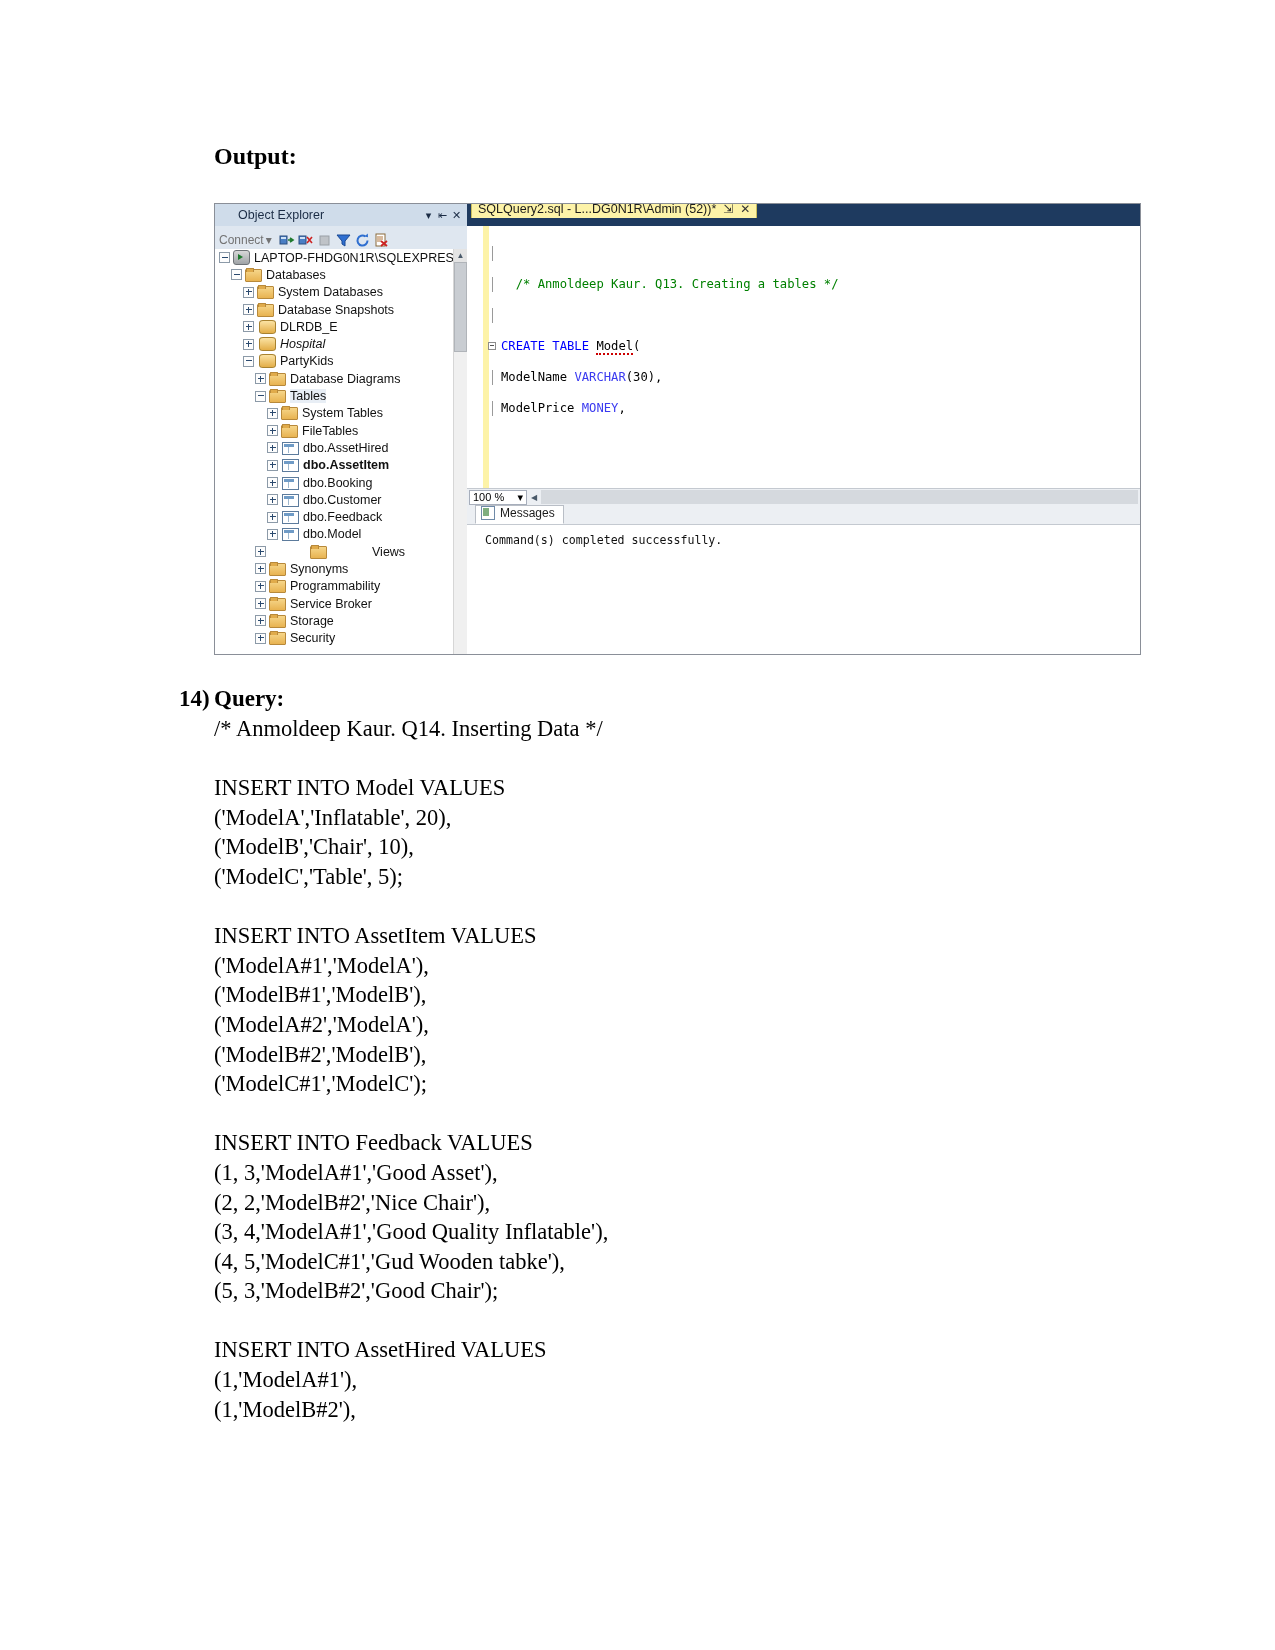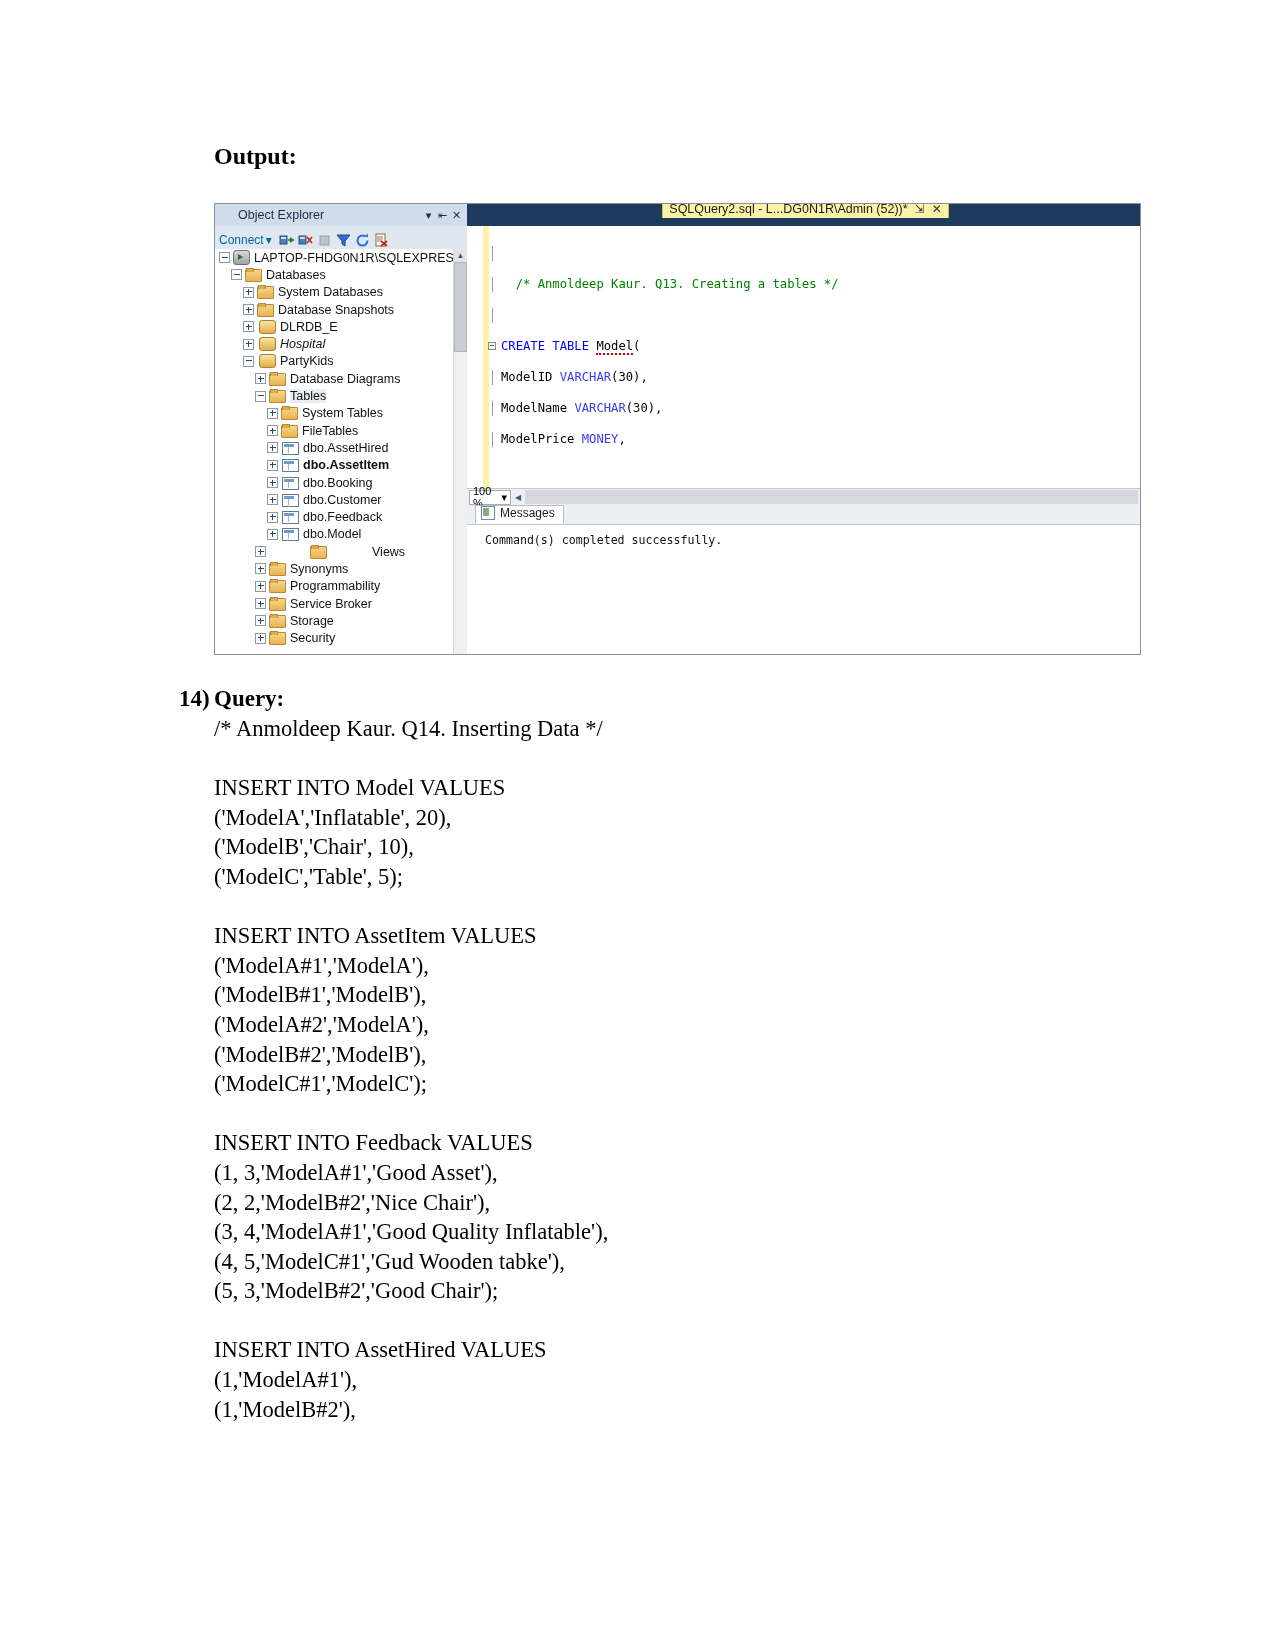--- a/index.html
+++ b/index.html
@@ -109,21 +109,21 @@
   }
   .oe-toolbar {
     height: 29px;
     background: #dfe7f0;
     display: flex;
     align-items: center;
     padding: 0 4px;
     box-sizing: border-box;
     border-bottom: 1px solid #b8c4d2;
     font-size: 12px;
-    color: #0369a1;
+    color: #737373;
   }
   .connect-btn {
     display: flex;
     align-items: center;
     gap: 2px;
     padding-right: 5px;
   }
   .tb-ico {
     width: 17px;
     height: 17px;
@@ -273,21 +273,20 @@
     left: 252px; top: 0;
     right: 0; bottom: 0;
   }
   .doc-tabstrip {
     height: 14px;
     background: #1e3a5f;
     display: flex;
     align-items: flex-end;
     padding-left: 4px;
     box-sizing: border-box;
-    justify-content: center;
   }
   .doc-tab {
     background: #fdf3a8;
     border: 1px solid #c9bd5e;
     border-bottom: none;
     height: 20px;
     display: flex;
     align-items: center;
     padding: 0 6px;
     font-size: 12.5px;
@@ -359,21 +358,21 @@
     top: 284px;
     right: 0;
     height: 17px;
     background: #eceff3;
     display: flex;
     align-items: center;
     border-top: 1px solid #c4c9d0;
     box-sizing: border-box;
   }
   .zoom-sel {
-    width: 42px;
+    width: 58px;
     height: 15px;
     background: #ffffff;
     border: 1px solid #a7aebb;
     font-size: 11px;
     font-family: "Liberation Sans", sans-serif;
     display: flex;
     align-items: center;
     justify-content: space-between;
     padding: 0 3px;
     box-sizing: border-box;
@@ -650,21 +649,20 @@
         </div>
       </div>
 
       <div class="code-area">
         <div class="gutter-ind"></div>
         <div class="code-lines">
 <div class="ln"><span class="vline"></span></div>
 <div class="ln"><span class="vline"></span>  <span class="cm">/* Anmoldeep Kaur. Q13. Creating a tables */</span></div>
 <div class="ln"><span class="vline"></span></div>
 <div class="ln"><span class="fold"></span><span class="kw">CREATE TABLE</span> <span class="sq">Model</span>(</div>
-<div class="ln"><span class="vline"></span>ModelID <span class="tp">VARCHAR</span>(30),</div>
 <div class="ln"><span class="vline"></span>ModelName <span class="tp">VARCHAR</span>(30),</div>
 <div class="ln"><span class="vline"></span>ModelPrice <span class="tp">MONEY</span>,</div>
 
 
 
 
 
 
 
 

